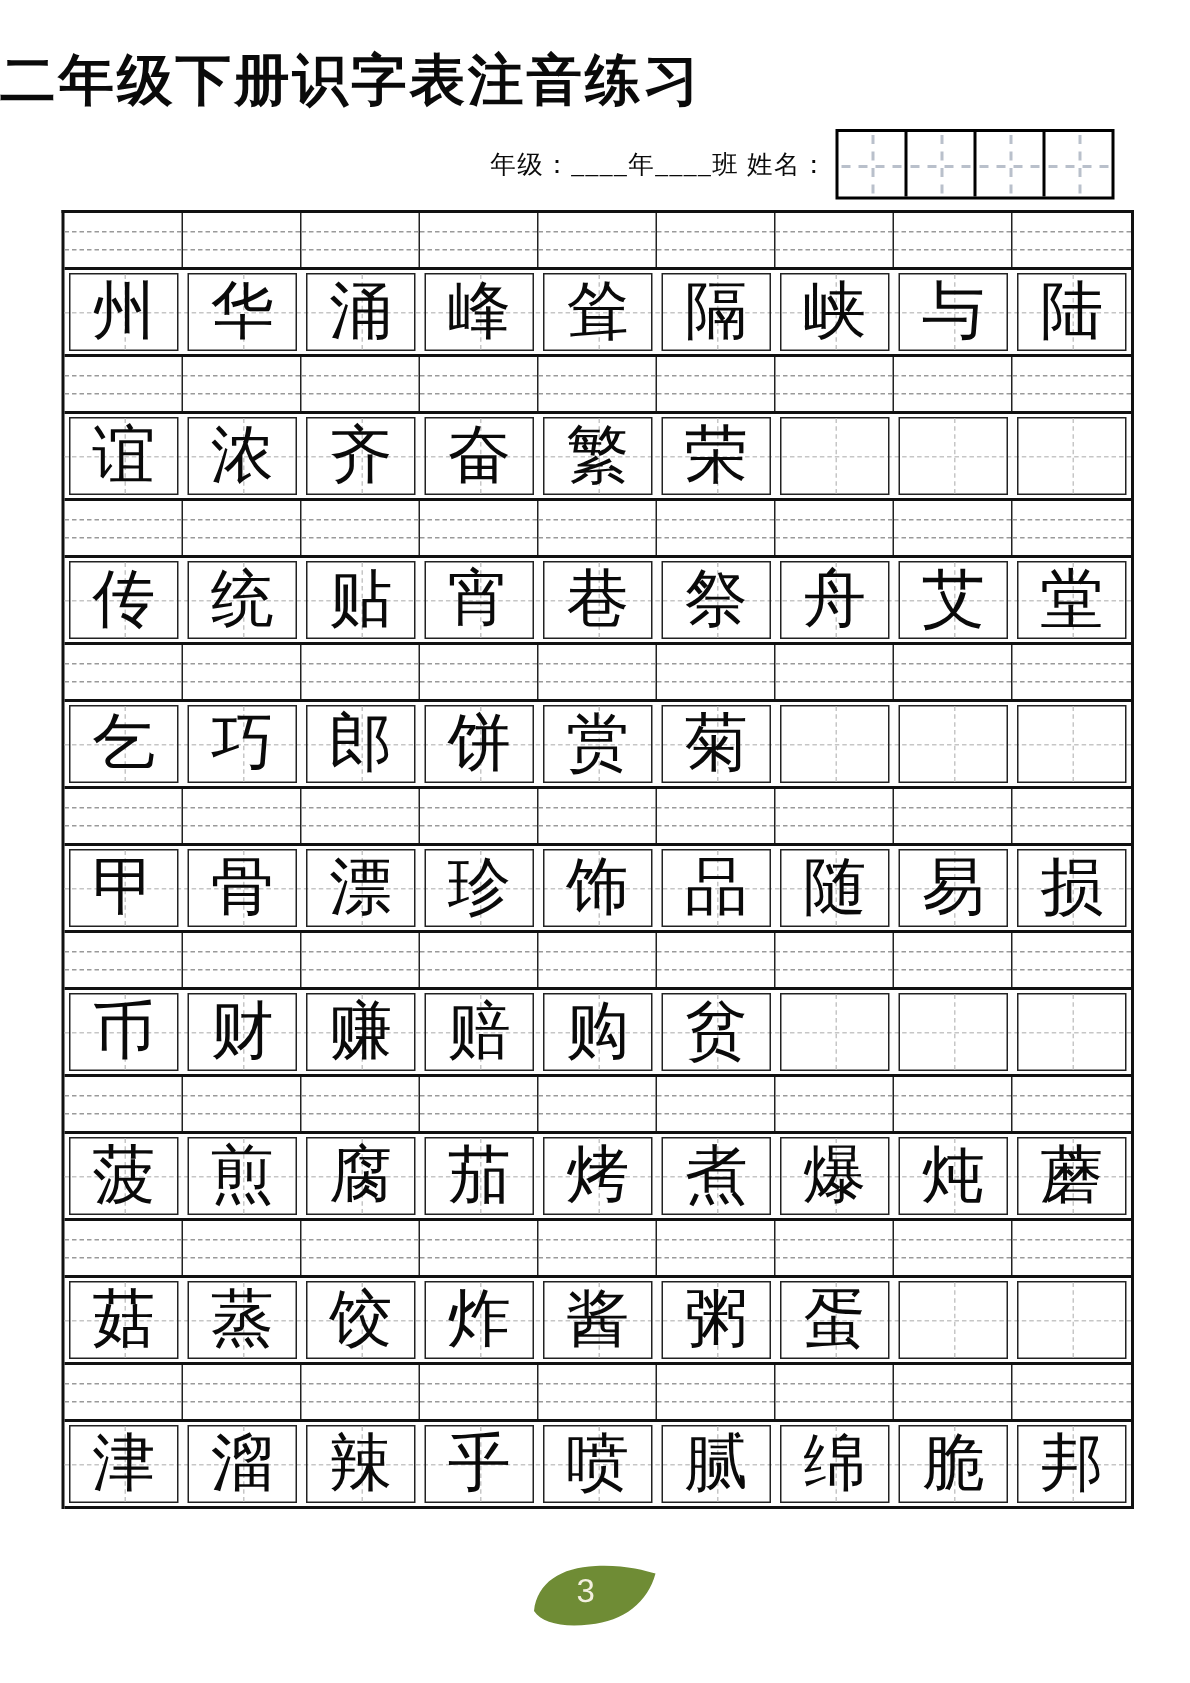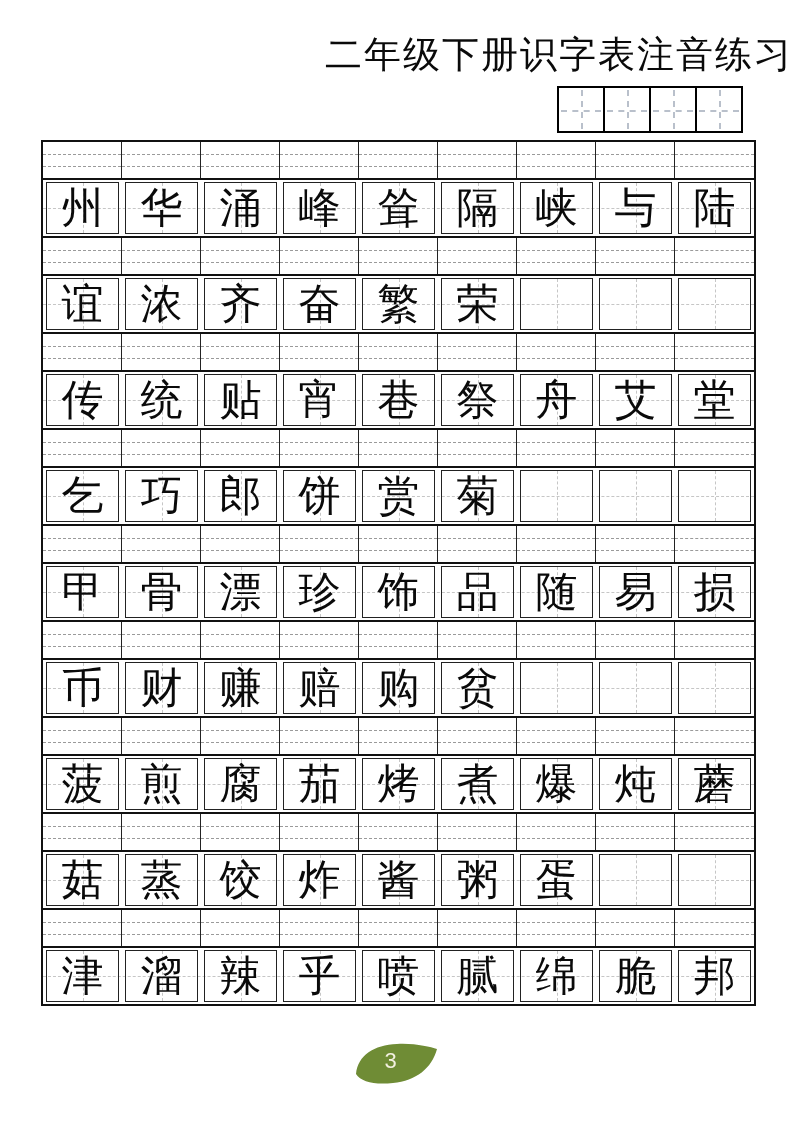--- a/index.html
+++ b/index.html
@@ -1,21 +1,21 @@
 <!DOCTYPE html>
 <html><head>
 <meta charset="utf-8">
 <style>
   html,body{margin:0;padding:0;}
   body{
     width:793px;height:1122px;background:#ffffff;position:relative;
     font-family:"Liberation Serif","DejaVu Serif",serif;color:#0a0a0a;overflow:hidden;
   }
   .title{
-    text-align:right;margin:34px 0 0 0;font-size:37px;font-weight:normal;
+    text-align:left;margin:34px 0 0 0;font-size:37px;font-weight:bold;
     letter-spacing:2px;line-height:1.15;
   }
   
   .header-line{
     display:flex;justify-content:flex-end;align-items:center;
     margin:9px 50px 0 0;gap:5px;height:48px;
   }
   .header-label{font-size:17px;letter-spacing:1px;white-space:pre;}
   .name-grid{display:flex;border:2px solid #000;background:#fff;}
   .name-cell{width:44px;height:43px;position:relative;border-left:2px solid #000;}
@@ -59,20 +59,21 @@
     display:flex;align-items:center;justify-content:center;
     color:#f3f0e0;font-size:22px;font-family:"Liberation Sans","DejaVu Sans",sans-serif;
   }
 </style>
 </head>
 <body>
 
 <div class="title">二年级下册识字表注音练习</div>
 
 <div class="header-line">
+  <span class="header-label">年级：____年____班 姓名：</span>
   <div class="name-grid">
       <div class="name-cell"></div>
       <div class="name-cell"></div>
       <div class="name-cell"></div>
       <div class="name-cell"></div>
     </div>
 </div>
 
 <div class="worksheet-table">
     <div class="pinyin-row">

